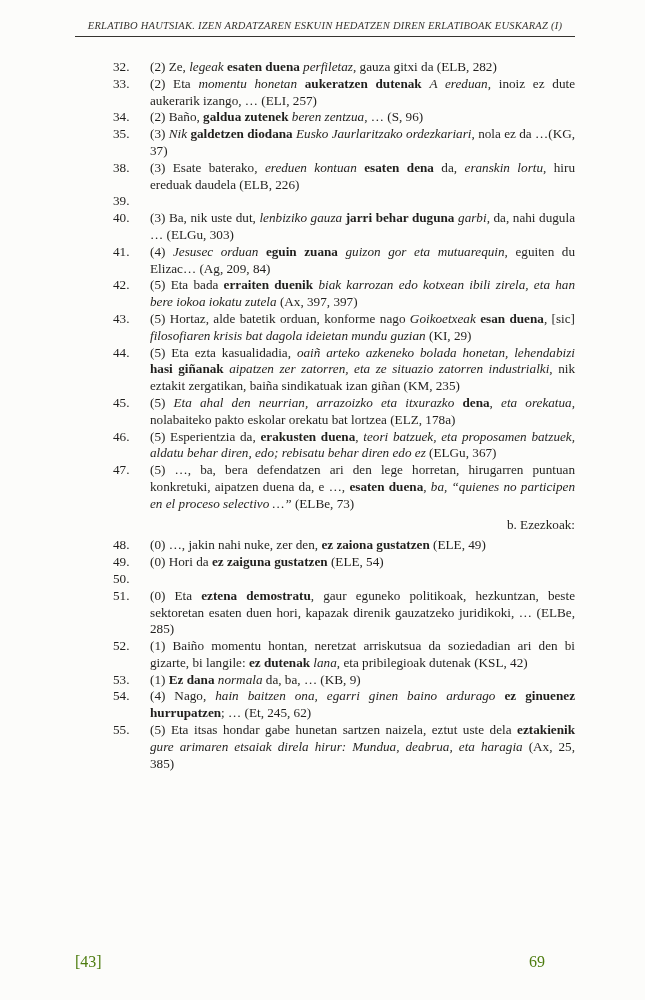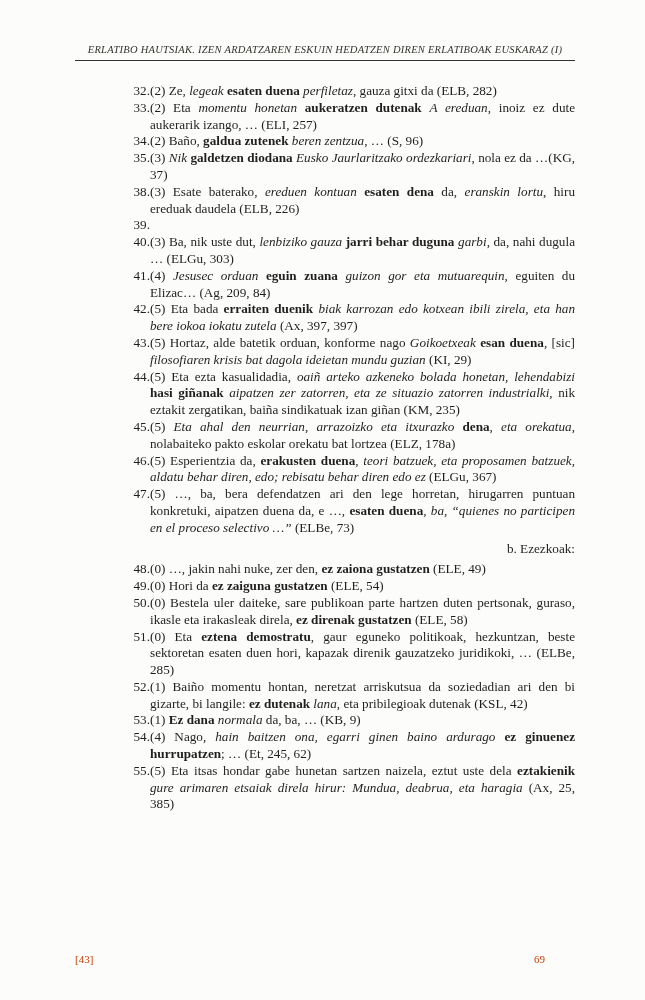--- a/index.html
+++ b/index.html
@@ -1,37 +1,37 @@
 <!DOCTYPE html>
 <html><head>
 <meta charset="utf-8">
 <style>
   html,body{margin:0;padding:0;background:#ffffff;}
   .page{
     width:645px;height:1000px;box-sizing:border-box;position:relative;
-    padding:44px 70px 0 75px;overflow:hidden;
+    padding:20px 70px 0 75px;overflow:hidden;
     background:#fcfcfa;color:#201f1d;
     font-family:"Liberation Serif","DejaVu Serif",serif;
   }
   .running-head{
     text-align:center;white-space:nowrap;
     font-style:italic;font-size:10.5px;letter-spacing:0.25px;color:#34322e;
     padding-bottom:5px;
   }
   .head-rule{height:0;border-bottom:1.6px solid #35332f;}
   .example-list{font-size:13.2px;line-height:16.8px;}
   .list-a{margin-top:22px;}
   .item{display:flex;}
-  .item-num{flex:0 0 37px;margin-left:38px;text-align:right;}
+  .item-num{flex:0 0 37px;margin-left:38px;}
   .item-text{flex:1;margin:0;text-align:justify;}
   .seg-r{font-weight:normal;font-style:normal;}
   .seg-b{font-weight:bold;}
   .seg-i{font-style:italic;}
   .subhead{font-size:13.2px;line-height:16.8px;margin:4px 0 4px 1px;text-align:right;}
-  .folio{position:absolute;top:953px;font-size:11px;color:#c2410c;}
+  .folio{position:absolute;top:953px;font-size:16px;color:#4d7c0f;}
   .folio-left{left:75px;}
   .folio-right{right:100px;}
 </style>
 </head>
 <body>
 
 <div class="page" style="background: rgb(252, 252, 250); color: rgb(32, 31, 29);">
   <div class="running-head">
     <span>ERLATIBO HAUTSIAK. IZEN ARDATZAREN ESKUIN HEDATZEN DIREN ERLATIBOAK EUSKARAZ (I)</span>
   </div>
@@ -101,21 +101,20 @@
       <div class="item">
         <span class="item-num">48.</span>
         <p class="item-text"><span class="seg-r">(0) …, jakin nahi nuke, zer den, </span><span class="seg-b">ez zaiona gustatzen </span><span class="seg-r">(ELE, 49)</span></p>
       </div>
       <div class="item">
         <span class="item-num">49.</span>
         <p class="item-text"><span class="seg-r">(0) Hori da </span><span class="seg-b">ez zaiguna gustatzen </span><span class="seg-r">(ELE, 54)</span></p>
       </div>
       <div class="item">
         <span class="item-num">50.</span>
-        <p class="item-text"><span class="seg-r">(0) Bestela uler daiteke, sare publikoan parte hartzen duten pertsonak, guraso, ikasle eta irakasleak direla, </span><span class="seg-b">ez direnak gustatzen </span><span class="seg-r">(ELE, 58)</span></p>
       </div>
       <div class="item">
         <span class="item-num">51.</span>
         <p class="item-text"><span class="seg-r">(0) Eta </span><span class="seg-b">eztena demostratu</span><span class="seg-r">, gaur eguneko politikoak, hezkuntzan, beste sektoretan esaten duen hori, kapazak direnik gauzatzeko juridikoki, … (ELBe, 285)</span></p>
       </div>
       <div class="item">
         <span class="item-num">52.</span>
         <p class="item-text"><span class="seg-r">(1) Baiño momentu hontan, neretzat arriskutsua da soziedadian ari den bi gizarte, bi langile: </span><span class="seg-b">ez dutenak </span><span class="seg-i">lana</span><span class="seg-r">, eta pribilegioak dutenak (KSL, 42)</span></p>
       </div>
       <div class="item">

